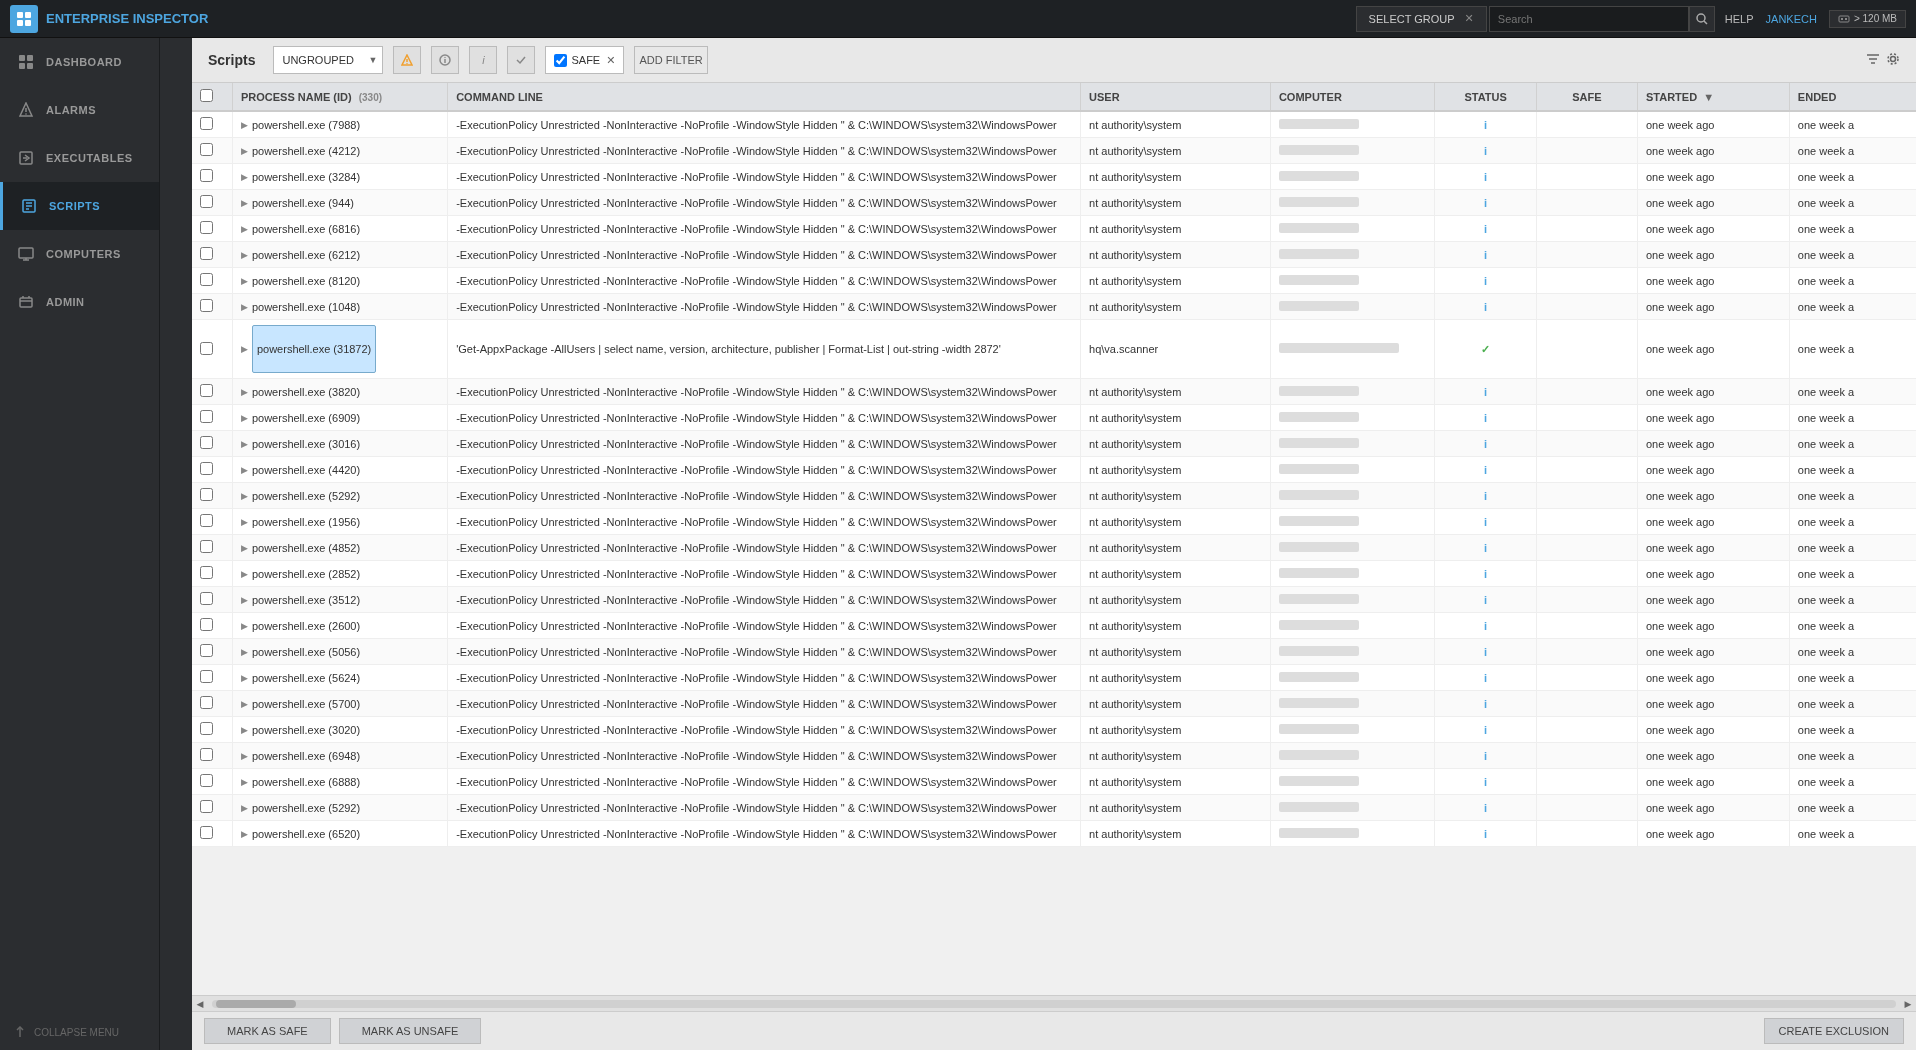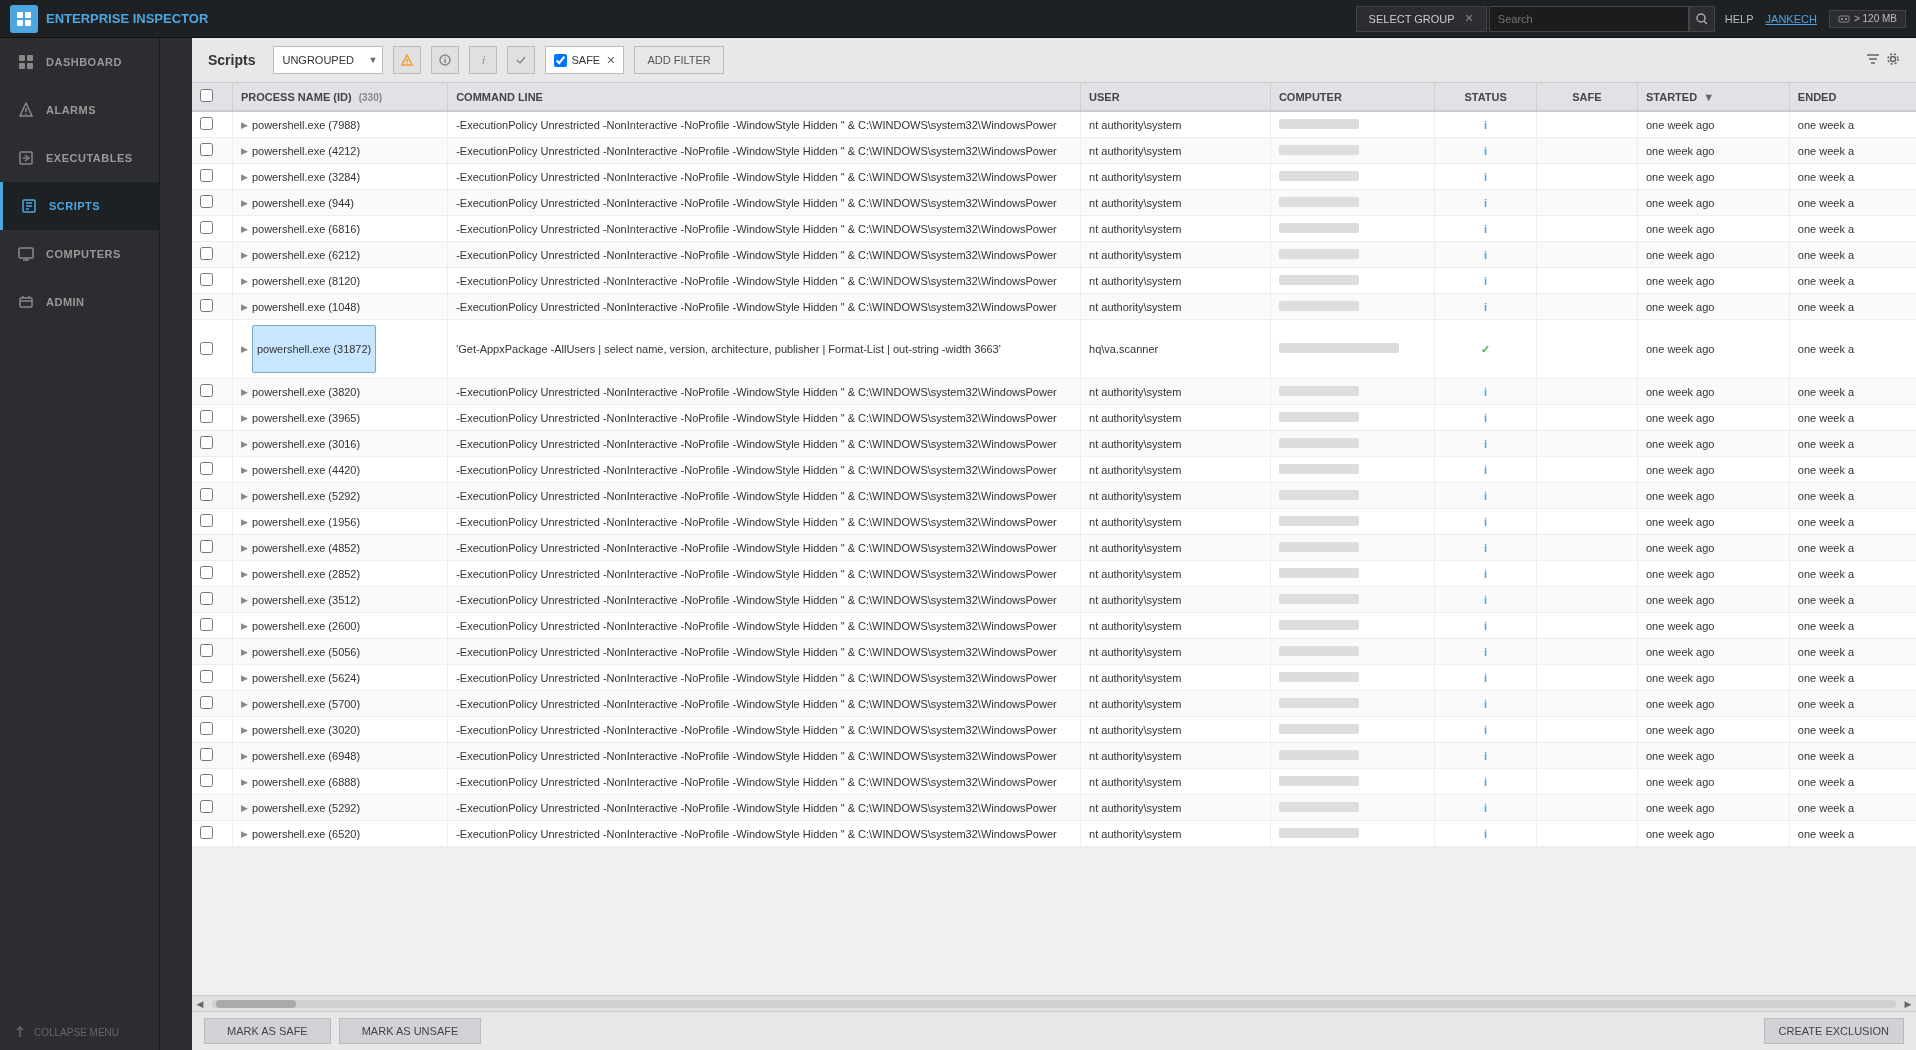--- a/index.html
+++ b/index.html
@@ -18,21 +18,21 @@
       background: #2b2d30; border: 1px solid #444; color: #ccc; height: 26px;
       padding: 0 12px; font-size: 11px; cursor: pointer; display: flex; align-items: center; gap: 6px;
     }
     .select-group-btn .close-x { color: #888; margin-left: 4px; }
     .search-box {
       background: #1a1c1e; border: 1px solid #444; color: #ccc;
       height: 26px; width: 200px; padding: 0 8px; font-size: 11px; margin-left: 2px;
     }
     .search-icon-btn { background: #2b2d30; border: 1px solid #444; height: 26px; width: 26px; display: flex; align-items: center; justify-content: center; cursor: pointer; color: #888; }
     .topbar-right { display: flex; align-items: center; gap: 12px; margin-left: 10px; font-size: 11px; color: #bbb; }
-    .topbar-user { color: #4da6e0; cursor: pointer; text-decoration: underline; }
+    .topbar-user { color: #4da6e0; cursor: pointer; }
     .topbar-ram { display: flex; align-items: center; gap: 4px; background: #2b2d30; border: 1px solid #444; padding: 2px 8px; font-size: 10px; }
 
     
     .layout { display: flex; height: calc(1050px - 38px); gap: 32px; }
     .sidebar { width: 160px; background: #2b2d30; border-right: 1px solid #1a1c1e; display: flex; flex-direction: column; }
     .sidebar-item {
       display: flex; align-items: center; gap: 10px; padding: 14px 16px;
       cursor: pointer; color: #999; font-size: 11px; font-weight: 600; letter-spacing: 0.5px;
       text-transform: uppercase; transition: background 0.15s;
     }
@@ -61,21 +61,21 @@
       display: flex; align-items: center; justify-content: center; cursor: pointer; color: #777; font-size: 12px;
     }
     .safe-filter-btn {
       display: flex; align-items: center; gap: 4px; background: #fff; border: 1px solid #bbb;
       padding: 0 8px; height: 28px; cursor: pointer; font-size: 11px; color: #333;
     }
     .safe-filter-btn input[type=checkbox] { margin: 0; }
     .safe-close { color: #666; cursor: pointer; margin-left: 2px; }
     .add-filter-btn {
       background: transparent; border: 1px solid #bbb; color: #555;
-      height: 28px; padding: 0 12px; font-size: 11px; cursor: pointer;
+      height: 28px; padding: 0 4px; font-size: 11px; cursor: pointer;
     }
     .header-spacer { flex: 1; }
     .header-right-icons { display: flex; gap: 6px; }
     .icon-btn-small { background: none; border: none; cursor: pointer; color: #666; font-size: 14px; }
 
     
     .table-wrap { flex: 1; overflow: hidden; display: flex; flex-direction: column; }
     .table-container { flex: 1; overflow-y: auto; overflow-x: hidden; }
     .table-container::-webkit-scrollbar { width: 8px; }
     .table-container::-webkit-scrollbar-track { background: #e0e0e0; }
@@ -469,21 +469,21 @@
                 <td class="col-ended">one week a</td>
               </tr>
               <tr>
                 <td class="col-check"><input type="checkbox" style=""></td>
                 <td class="col-process">
                   <div class="process-cell">
                     <span class="play-icon">▶</span>
                     <span class="process-highlighted">powershell.exe (31872)</span>
                   </div>
                 </td>
-                <td class="col-cmdline">'Get-AppxPackage -AllUsers | select name, version, architecture, publisher | Format-List | out-string -width 3663'</td>
+                <td class="col-cmdline">'Get-AppxPackage -AllUsers | select name, version, architecture, publisher | Format-List | out-string -width 2872'</td>
                 <td class="col-user">hq\va.scanner</td>
                 <td class="col-computer"><span class="blurred blurred-lg">&nbsp;</span></td>
                 <td class="col-status"><span class="status-check">✓</span></td>
                 <td class="col-safe"></td>
                 <td class="col-started">one week ago</td>
                 <td class="col-ended">one week a</td>
               </tr>
               <tr>
                 <td class="col-check"><input type="checkbox" style=""></td>
                 <td class="col-process">
@@ -498,21 +498,21 @@
                 <td class="col-status"><span class="status-info">i</span></td>
                 <td class="col-safe"></td>
                 <td class="col-started">one week ago</td>
                 <td class="col-ended">one week a</td>
               </tr>
               <tr>
                 <td class="col-check"><input type="checkbox" style=""></td>
                 <td class="col-process">
                   <div class="process-cell">
                     <span class="play-icon">▶</span>
-                    <span>powershell.exe (3965)</span>
+                    <span>powershell.exe (6909)</span>
                   </div>
                 </td>
                 <td class="col-cmdline">-ExecutionPolicy Unrestricted -NonInteractive -NoProfile -WindowStyle Hidden " &amp; C:\WINDOWS\system32\WindowsPower</td>
                 <td class="col-user">nt authority\system</td>
                 <td class="col-computer"><span class="blurred">&nbsp;</span></td>
                 <td class="col-status"><span class="status-info">i</span></td>
                 <td class="col-safe"></td>
                 <td class="col-started">one week ago</td>
                 <td class="col-ended">one week a</td>
               </tr>

